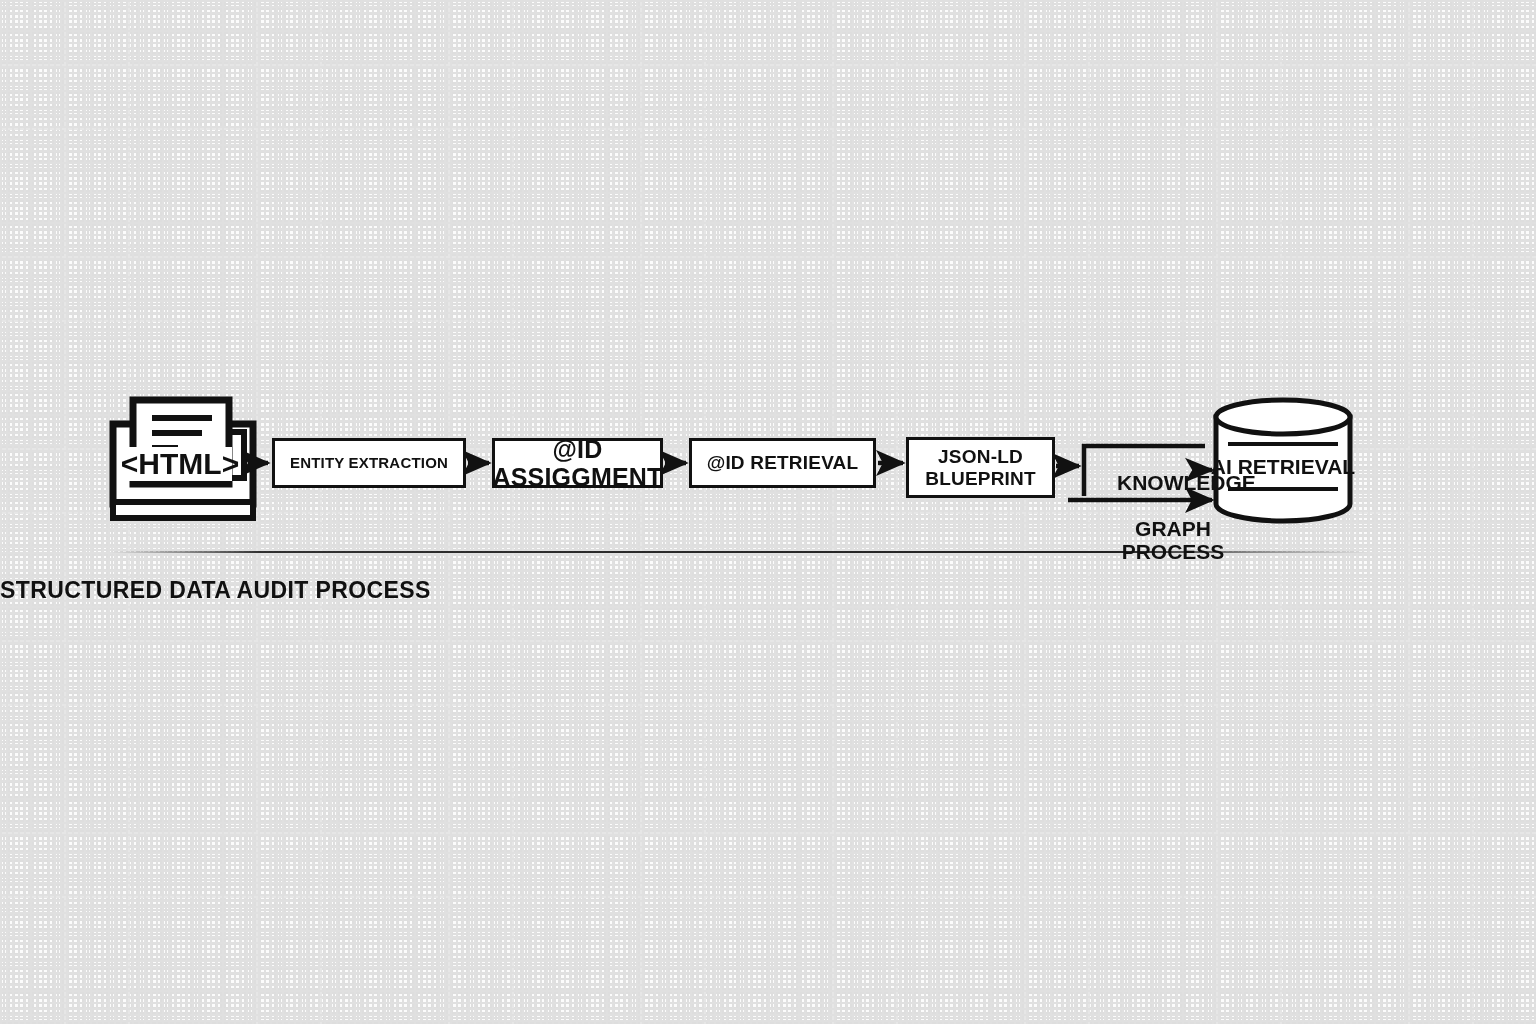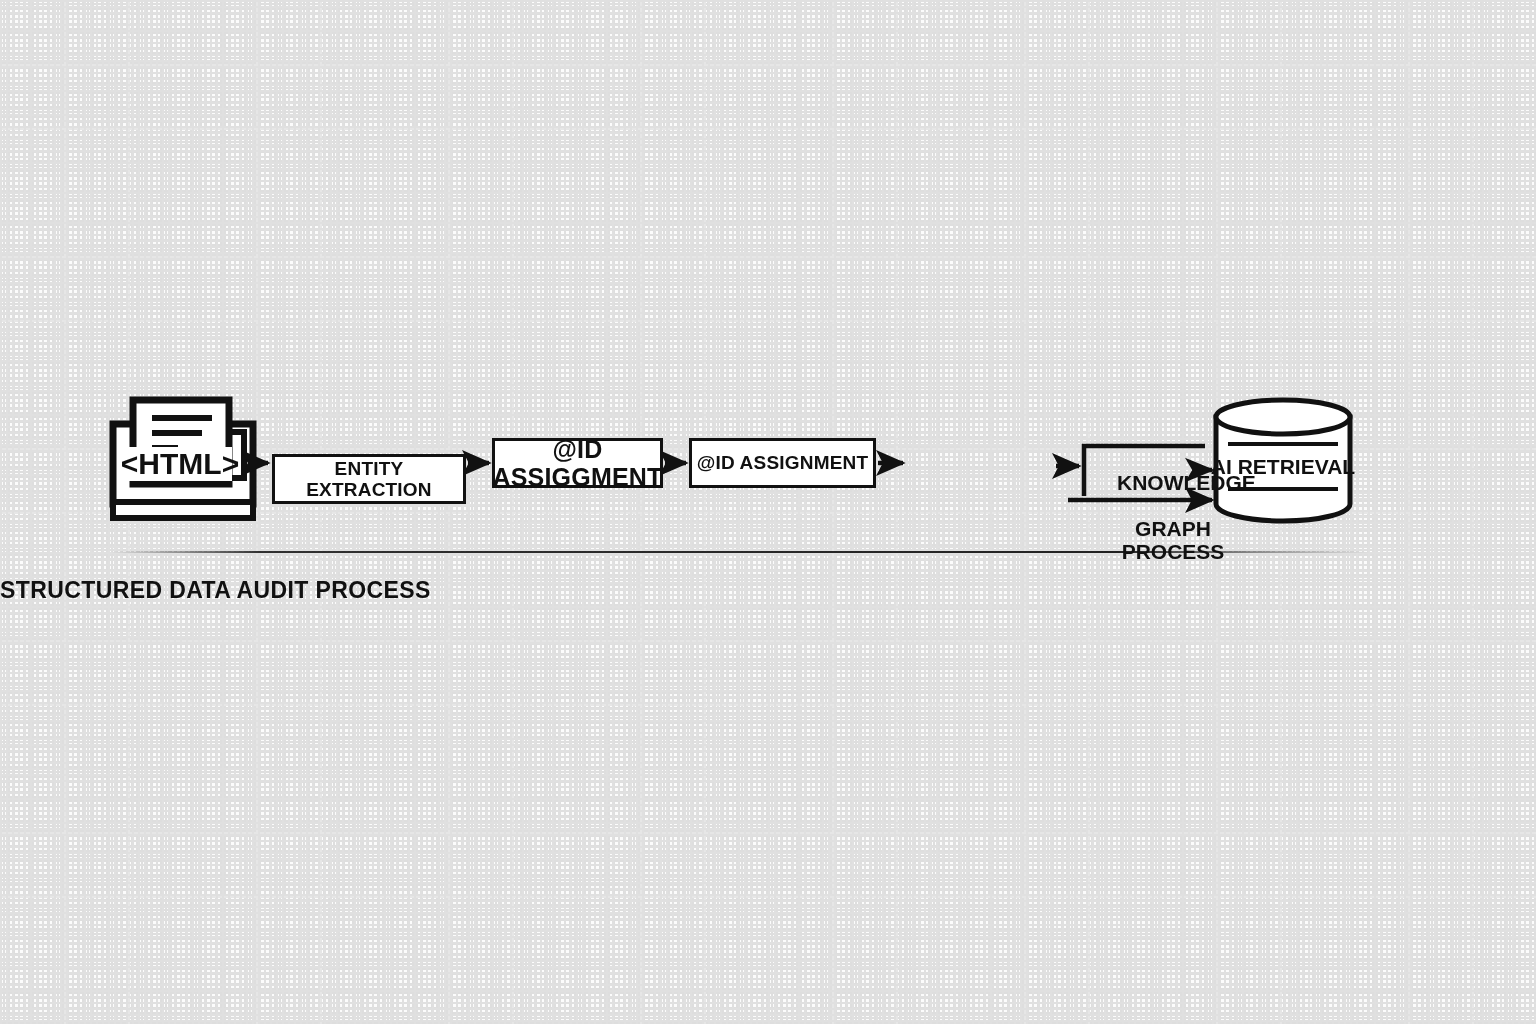--- a/index.html
+++ b/index.html
@@ -169,32 +169,36 @@
       <path d="M1216,417 L1216,504 A67,17 0 0 0 1350,504 L1350,417 Z"></path>
 
       <ellipse cx="1283" cy="417" rx="67" ry="17"></ellipse>
 
       <line x1="1228" y1="444" x2="1338" y2="444" stroke-width="4" fill="none"></line>
       <line x1="1228" y1="489" x2="1338" y2="489" stroke-width="4" fill="none"></line>
     </g>
     <text x="1283" y="474" text-anchor="middle" font-family="'Liberation Sans', sans-serif" font-size="21" font-weight="700" fill="#111">AI RETRIEVAL</text>
   </svg>
 
-  <div class="node-box" style="left:272px; top:438px; width:194px; height:50px; font-size:19px;margin-top:16px;">
+  <div class="node-box" style="left:272px; top:438px; width:194px; height:50px; font-size:15px;">
     <span>ENTITY EXTRACTION</span>
   </div>
 
   <div class="node-box" style="left:492px; top:438px; width:171px; height:50px; font-size:25px;">
     <span>@ID ASSIGGMENT</span>
   </div>
 
   <div class="node-box" style="left:689px; top:438px; width:187px; height:50px; font-size:19px;">
-    <span>@ID ASSIGNMENT</span>
-  </div>
-
+    <span>@ID RETRIEVAL</span>
+  </div>
+
+  <div class="node-box" style="left:906px; top:437px; width:149px; height:61px; font-size:19px; flex-direction:column;">
+    <span>JSON-LD</span>
+    <span>BLUEPRINT</span>
+  </div>
 
   <div class="kg-label" style="left:1090px; top:448px; width:112px;">
     <div>KNOWLEDGE</div>
     <div>GRAPH PROCESS</div>
   </div>
 
   <div class="caption-rule" style="left:110px; top:551px; width:1260px;"></div>
   <div class="caption-text" style="left:0; top:577px;">STRUCTURED DATA AUDIT PROCESS</div>
 </div>
 

